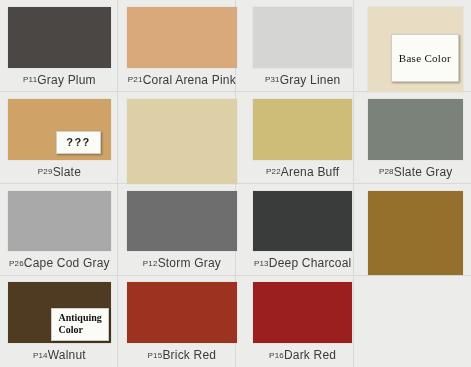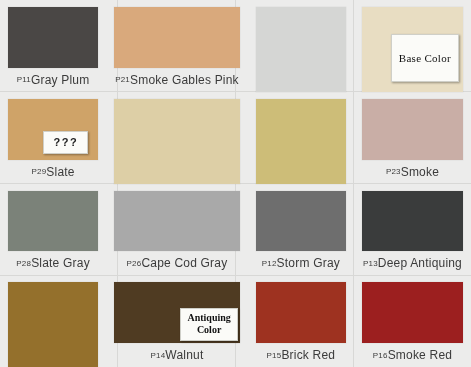--- a/index.html
+++ b/index.html
@@ -144,51 +144,52 @@
         <div class="swatch" style="background: rgb(74, 71, 69);"></div>
         <div class="caption">
           <span class="code">P11</span>
           <span class="cname">Gray Plum</span>
         </div>
       </div>
       <div class="cell">
         <div class="swatch" style="background: rgb(217, 169, 124);"></div>
         <div class="caption">
           <span class="code">P21</span>
-          <span class="cname">Smoke Gables Pink</span>
+          <span class="cname">Coral Arena Pink</span>
         </div>
       </div>
       <div class="cell">
         <div class="swatch" style="background: rgb(213, 214, 212);"></div>
+        <div class="caption">
+          <span class="code">P31</span>
+          <span class="cname">Gray Linen</span>
+        </div>
       </div>
       <div class="cell">
         <div class="swatch" style="background: rgb(232, 221, 194);">
           <div class="sticker sticker-base">Base Color</div>
         </div>
       </div>
       <div class="cell">
         <div class="swatch" style="background: rgb(207, 163, 104);">
           <div class="sticker sticker-unknown">???</div>
         </div>
         <div class="caption">
           <span class="code">P29</span>
           <span class="cname">Slate</span>
         </div>
       </div>
       <div class="cell">
         <div class="swatch" style="background: rgb(221, 207, 166);"></div>
       </div>
       <div class="cell">
         <div class="swatch" style="background: rgb(205, 189, 120);"></div>
-      </div>
-      <div class="cell">
-        <div class="swatch" style="background: rgb(201, 174, 166);"></div>
-        <div class="caption">
-          <span class="code">P23</span>
-          <span class="cname">Smoke</span>
+        <div class="caption">
+          <span class="code">P22</span>
+          <span class="cname">Arena Buff</span>
         </div>
       </div>
       <div class="cell">
         <div class="swatch" style="background: rgb(123, 130, 121);"></div>
         <div class="caption">
           <span class="code">P28</span>
           <span class="cname">Slate Gray</span>
         </div>
       </div>
       <div class="cell">
@@ -202,28 +203,28 @@
         <div class="swatch" style="background: rgb(110, 110, 110);"></div>
         <div class="caption">
           <span class="code">P12</span>
           <span class="cname">Storm Gray</span>
         </div>
       </div>
       <div class="cell">
         <div class="swatch" style="background: rgb(58, 60, 60);"></div>
         <div class="caption">
           <span class="code">P13</span>
-          <span class="cname">Deep Antiquing</span>
+          <span class="cname">Deep Charcoal</span>
         </div>
       </div>
       <div class="cell">
         <div class="swatch" style="background: rgb(148, 112, 44);"></div>
       </div>
       <div class="cell">
-        <div class="swatch" style="background: rgb(79, 59, 34); text-align: center;">
+        <div class="swatch" style="background: rgb(79, 59, 34);">
           <div class="sticker sticker-antique">
             <div>Antiquing</div>
             <div>Color</div>
           </div>
         </div>
         <div class="caption">
           <span class="code">P14</span>
           <span class="cname">Walnut</span>
         </div>
       </div>
@@ -231,17 +232,17 @@
         <div class="swatch" style="background: rgb(158, 50, 32);"></div>
         <div class="caption">
           <span class="code">P15</span>
           <span class="cname">Brick Red</span>
         </div>
       </div>
       <div class="cell">
         <div class="swatch" style="background: rgb(156, 31, 31);"></div>
         <div class="caption">
           <span class="code">P16</span>
-          <span class="cname">Smoke Red</span>
+          <span class="cname">Dark Red</span>
         </div>
       </div>
     </div>
 </div>
 
 </body></html>

